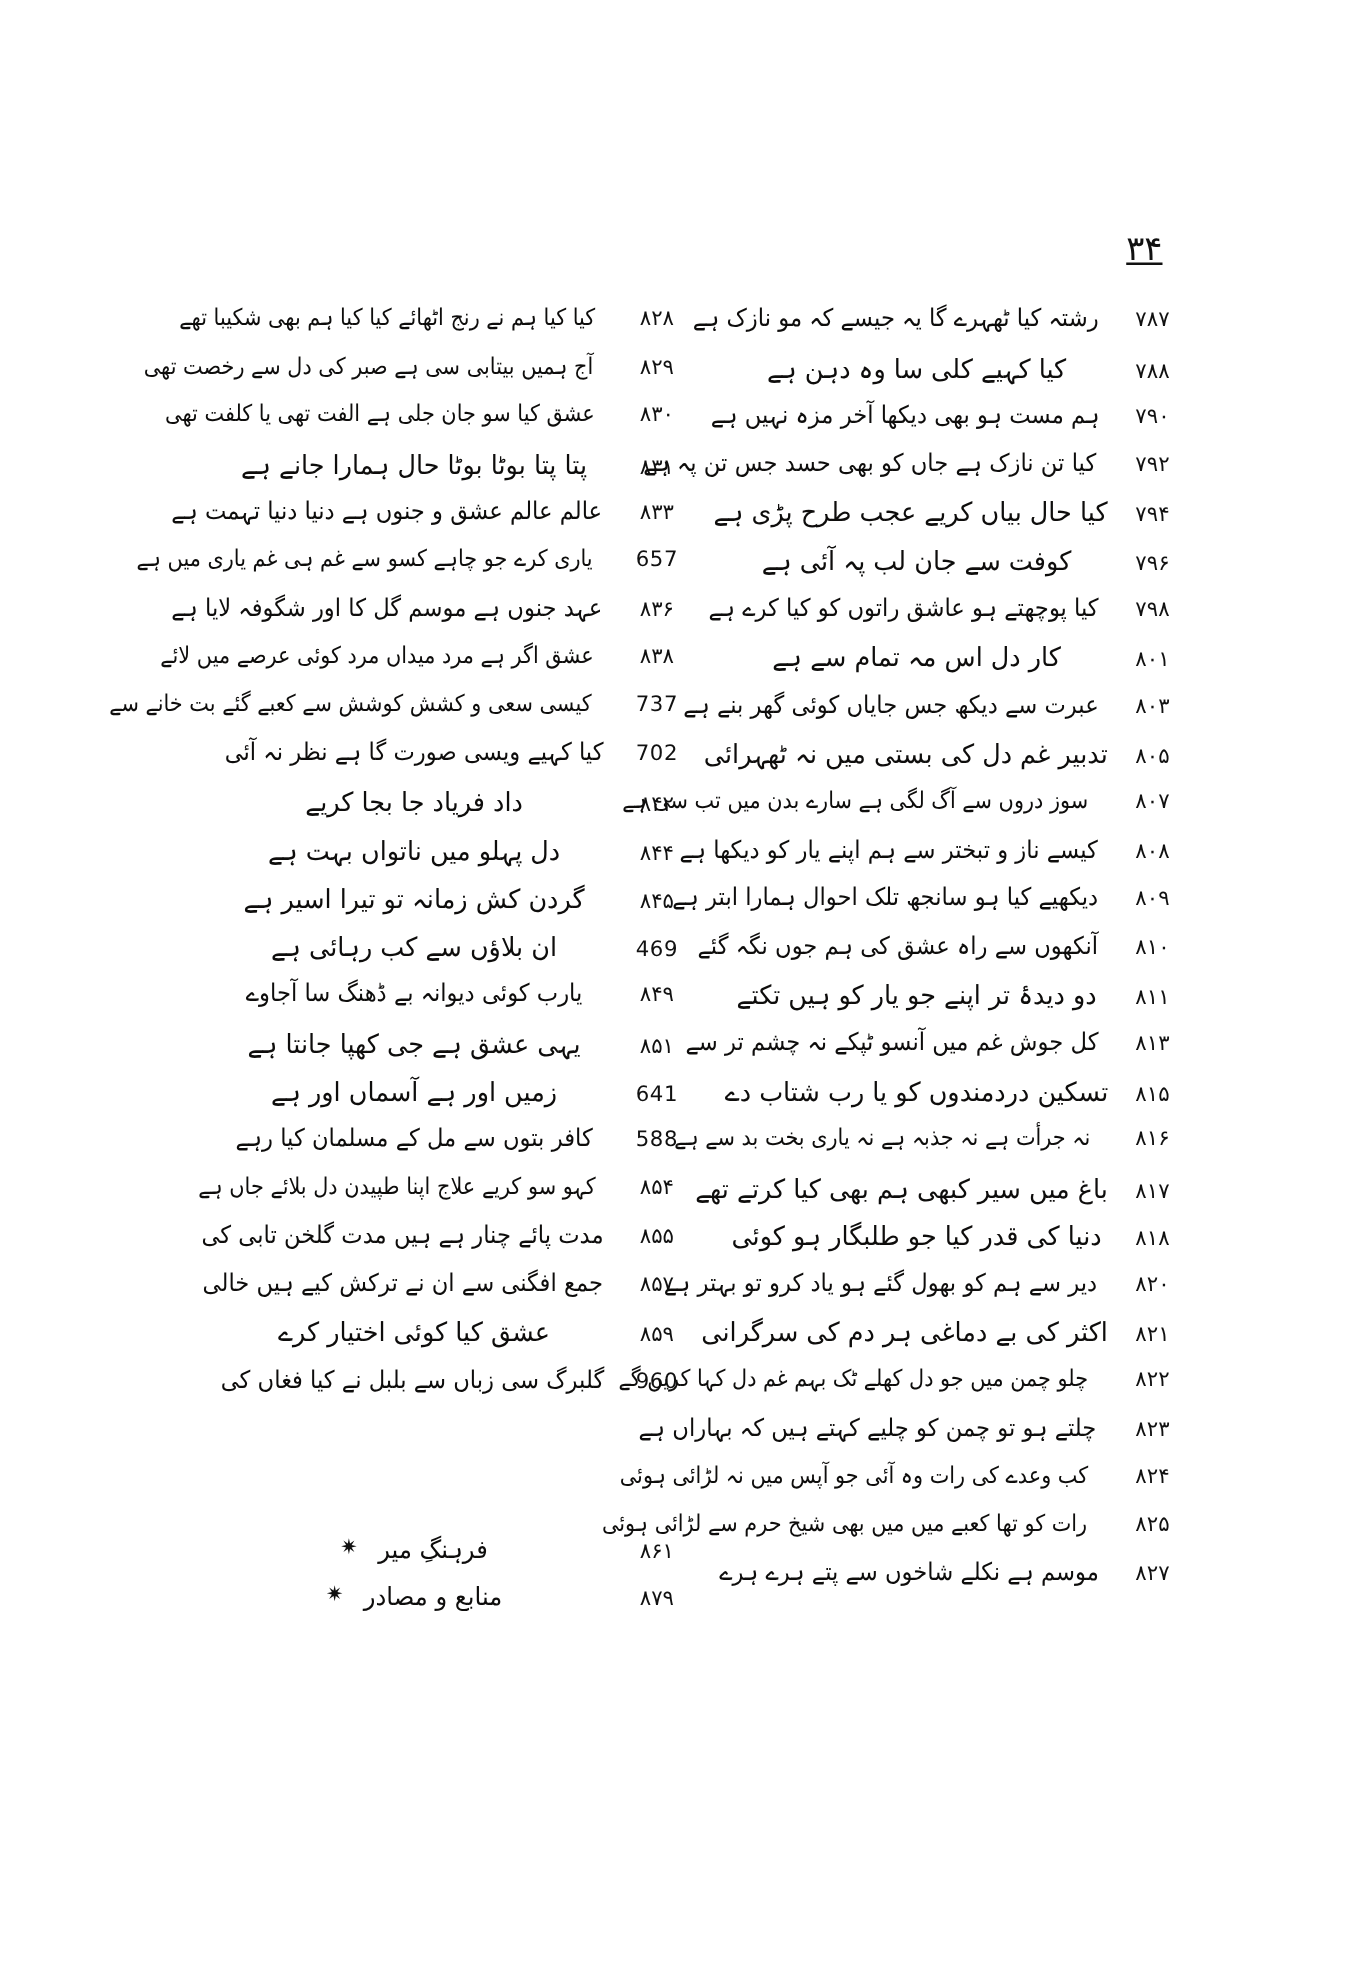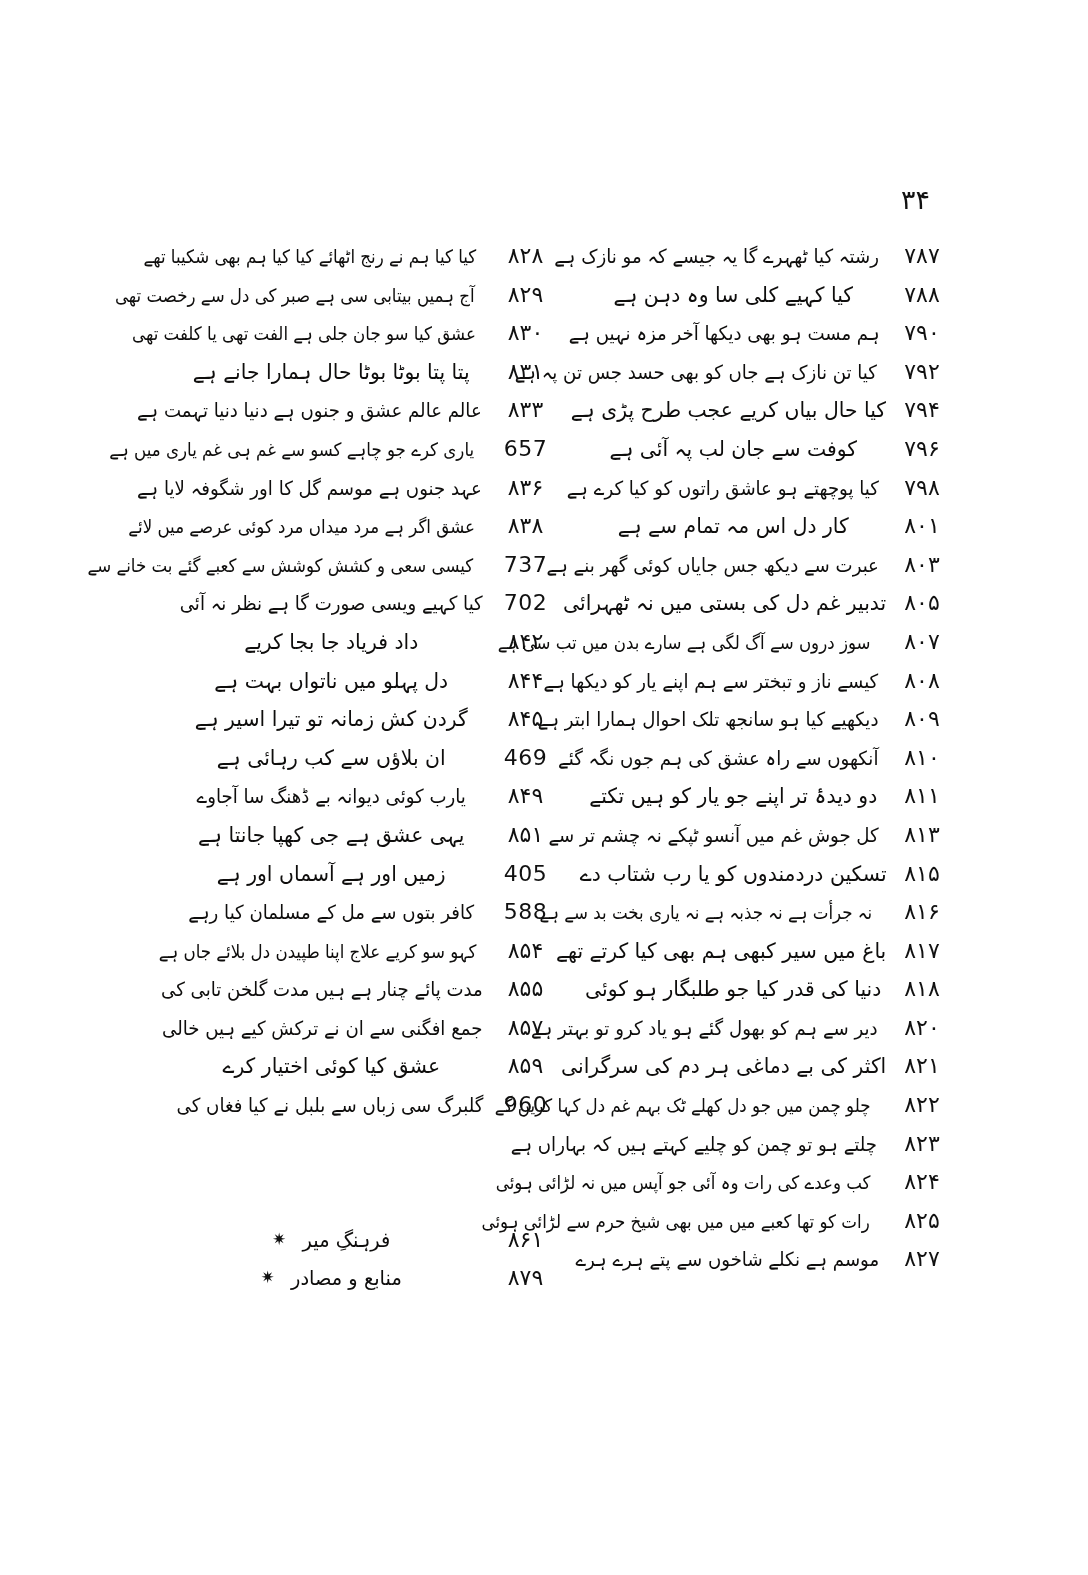--- a/index.html
+++ b/index.html
@@ -22,20 +22,21 @@
   
   .folio {
     position: absolute;
     top: 186px;
     right: 158px;
     font-size: 27px;
     letter-spacing: 1px;
     line-height: 1;
     font-weight: 500;
     color: #111;
+    text-decoration: underline;
   }
 
   
   .columns {
     position: absolute;
     top: 243px;
     right: 135px;
     left: 168px;
     display: flex;
     flex-direction: row;
@@ -52,21 +53,21 @@
     display: flex;
     flex-direction: row;
     align-items: baseline;
     height: 38.6px;
     white-space: nowrap;
     overflow: visible;
   }
   .entry .num {
     flex: 0 0 62px;
     text-align: center;
-    font-size: 22px;
+    font-size: 17px;
     letter-spacing: 0.5px;
     color: #111;
     direction: rtl;
     unicode-bidi: isolate;
   }
   .entry .line {
     flex: 1 1 auto;
     text-align: center;
     font-size: 21px;
     line-height: 1.25;
@@ -280,21 +281,21 @@
           </div>
           <div class="entry wide">
             <span class="num">۸۴۹</span>
             <span class="line">یارب کوئی دیوانہ بے ڈھنگ سا آجاوے</span>
           </div>
           <div class="entry">
             <span class="num">۸۵۱</span>
             <span class="line">یہی عشق ہے جی کھپا جانتا ہے</span>
           </div>
           <div class="entry">
-            <span class="num">405</span>
+            <span class="num">641</span>
             <span class="line">زمیں اور ہے آسماں اور ہے</span>
           </div>
           <div class="entry wide">
             <span class="num">588</span>
             <span class="line">کافر بتوں سے مل کے مسلمان کیا رہے</span>
           </div>
           <div class="entry extrawide">
             <span class="num">۸۵۴</span>
             <span class="line">کہو سو کریے علاج اپنا طپیدن دل بلائے جاں ہے</span>
           </div>

